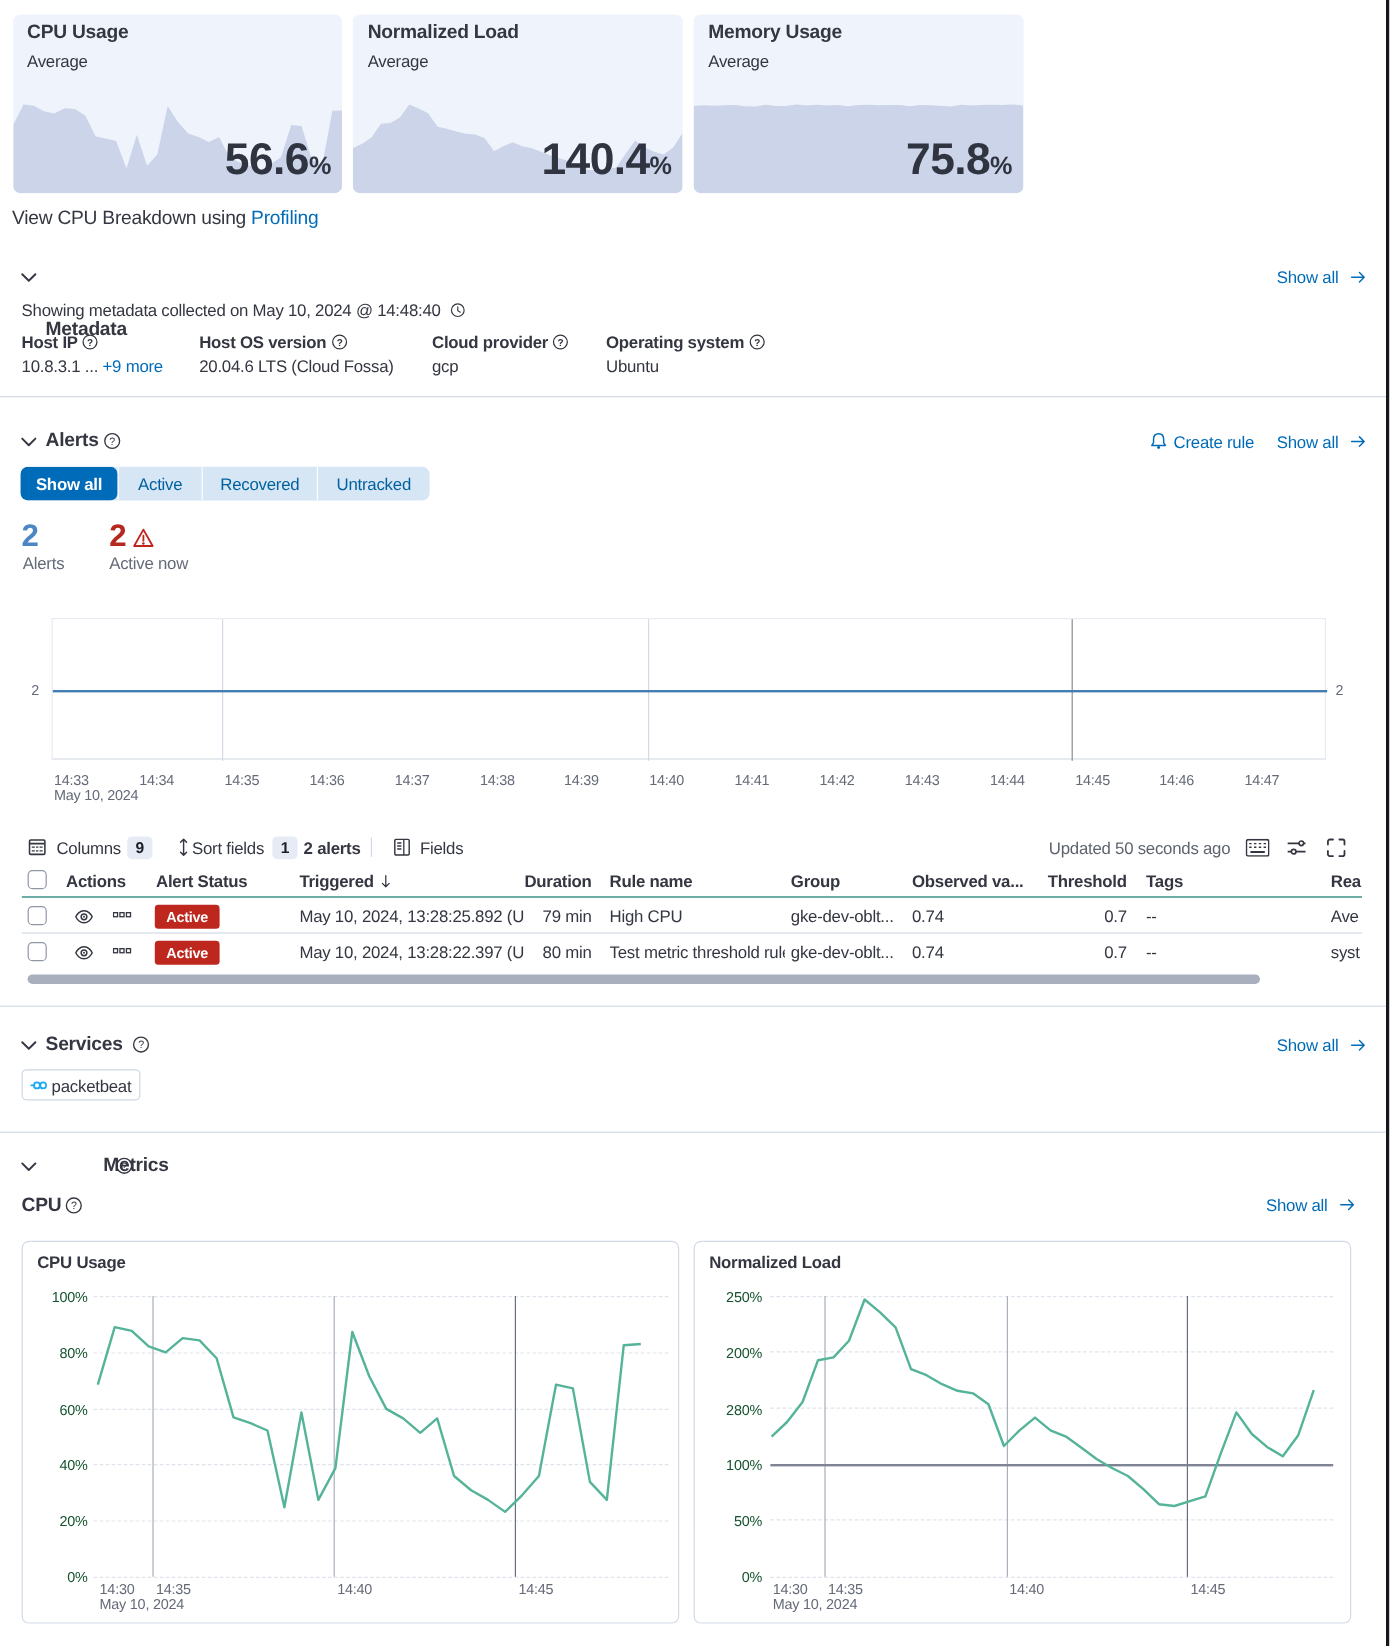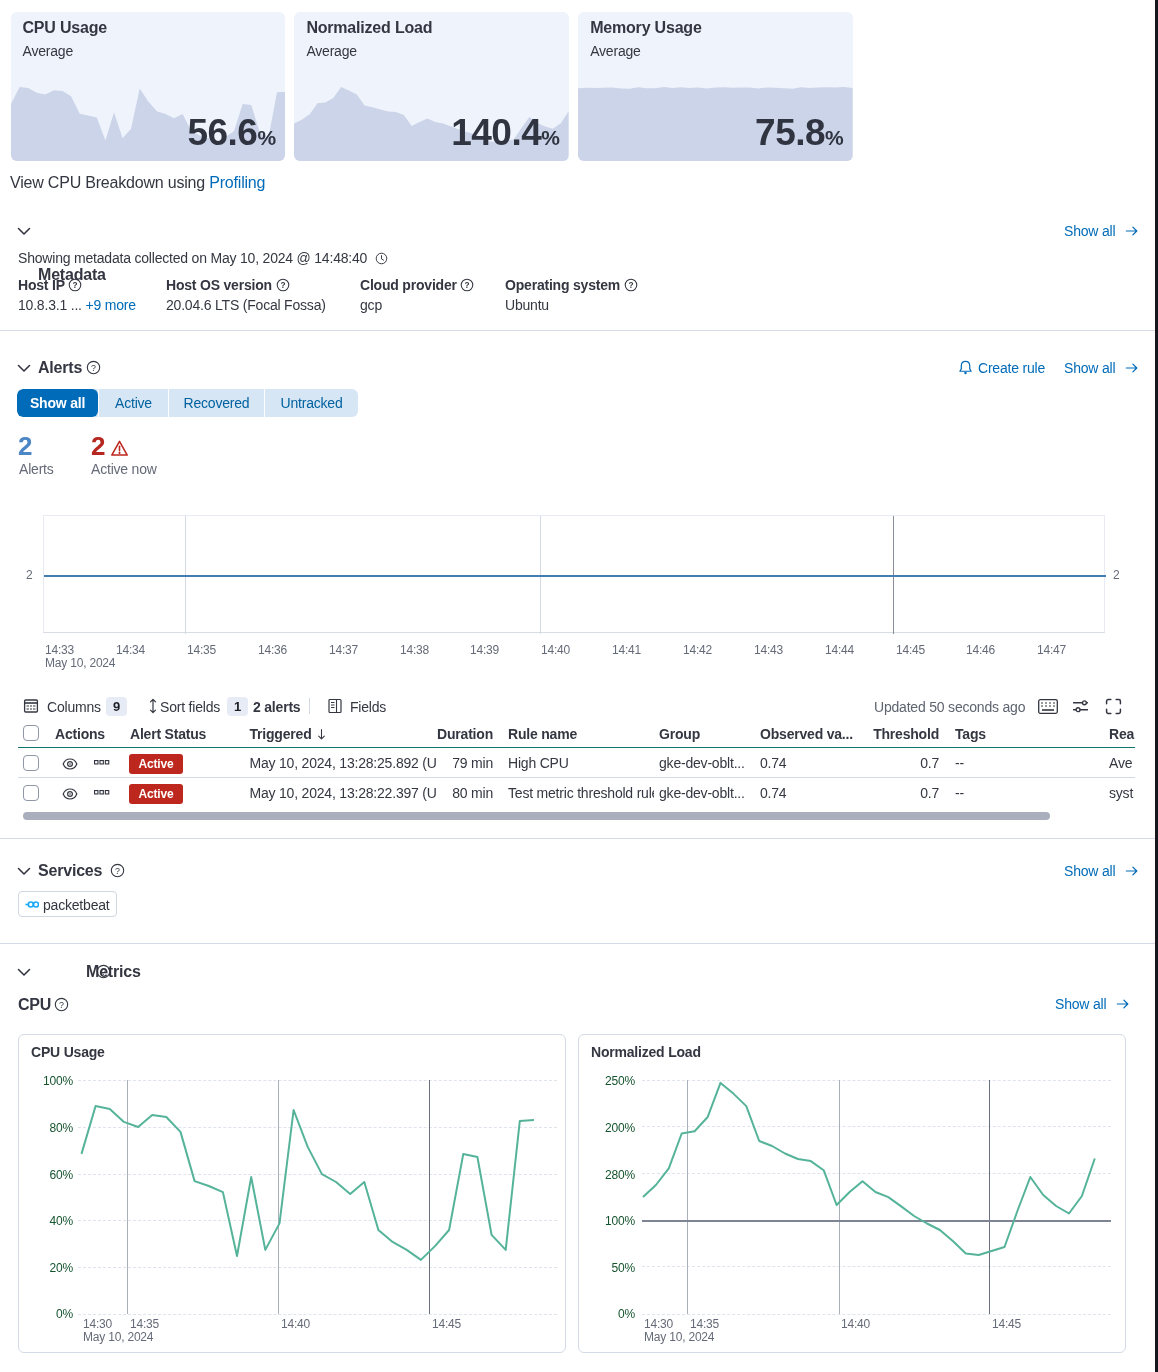--- a/index.html
+++ b/index.html
@@ -85,21 +85,21 @@
       </svg></div>
 <div class="abs fieldlabel" style="left:360px; top:277px;">Cloud provider <svg class="helpi" width="14" height="14" viewBox="0 0 16 16">
         <circle cx="8" cy="8" r="6.6" fill="none" stroke="#343741" stroke-width="1.2"></circle>
         <text x="8" y="11.4" text-anchor="middle" font-size="9.5" font-family="Liberation Sans" fill="#343741">?</text>
       </svg></div>
 <div class="abs fieldlabel" style="left:505px; top:277px;text-align:center;">Operating system <svg class="helpi" width="14" height="14" viewBox="0 0 16 16">
         <circle cx="8" cy="8" r="6.6" fill="none" stroke="#343741" stroke-width="1.2"></circle>
         <text x="8" y="11.4" text-anchor="middle" font-size="9.5" font-family="Liberation Sans" fill="#343741">?</text>
       </svg></div>
 <div class="abs" style="left:18px; top:297px;">10.8.3.1 ... <a class="link" href="#">+9 more</a></div>
-<div class="abs" style="left:166px; top:297px;">20.04.6 LTS (Focal Fossa)</div>
+<div class="abs" style="left:166px; top:297px;">20.04.6 LTS (Cloud Fossa)</div>
 <div class="abs" style="left:360px; top:297px;">gcp</div>
 <div class="abs" style="left:505px; top:297px;">Ubuntu</div>
 
 <div class="divider" style="top:330px;"></div>
 
 <svg class="abs" style="left:16px; top:360px;" width="16" height="16" viewBox="0 0 16 16">
       <path d="M2.5 5.5 L8 11 L13.5 5.5" fill="none" stroke="#343741" stroke-width="1.6" stroke-linecap="round" stroke-linejoin="round"></path>
     </svg>
 <div class="abs hdr" style="left:38px; top:359px;">Alerts</div>
 <svg class="abs" style="left:86px; top:360px;" width="15" height="15" viewBox="0 0 16 16">

